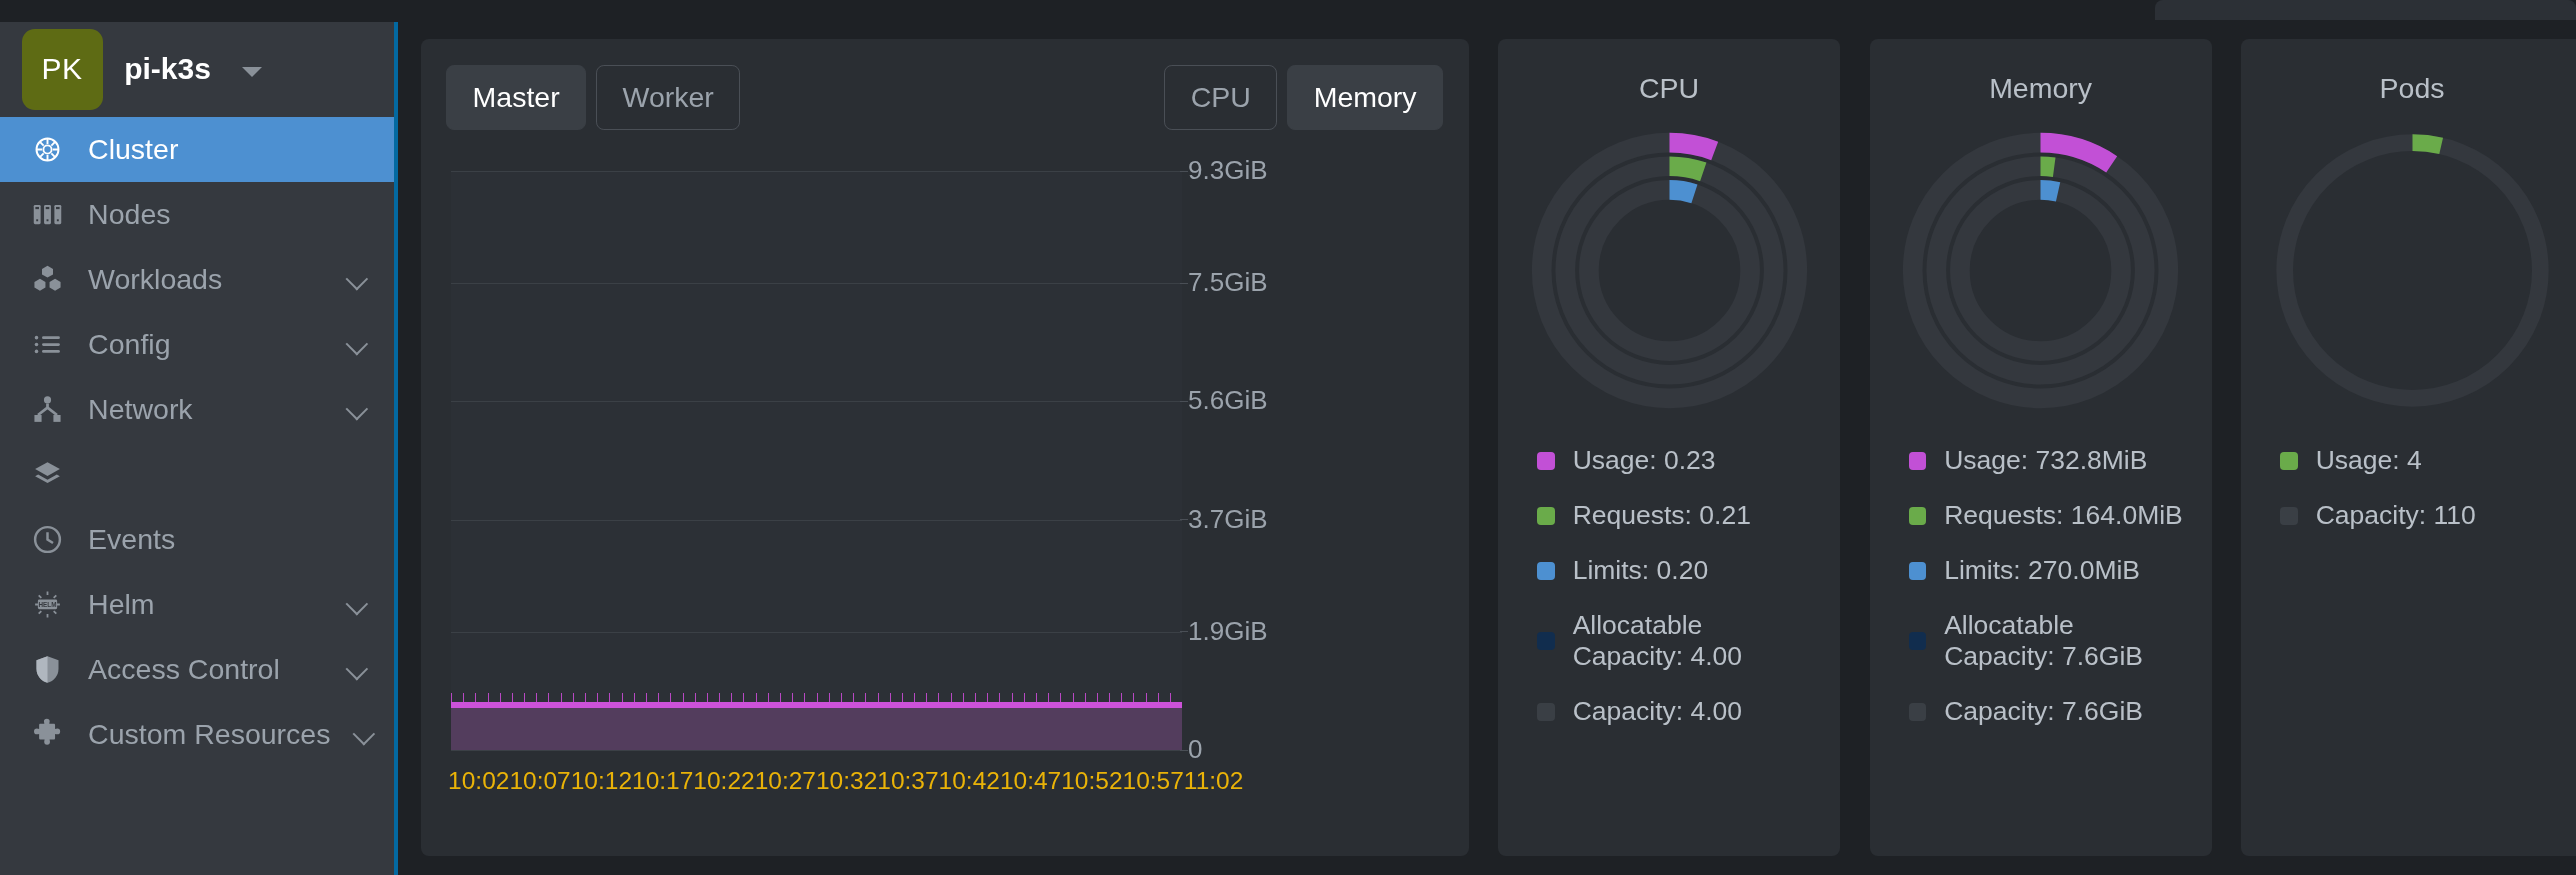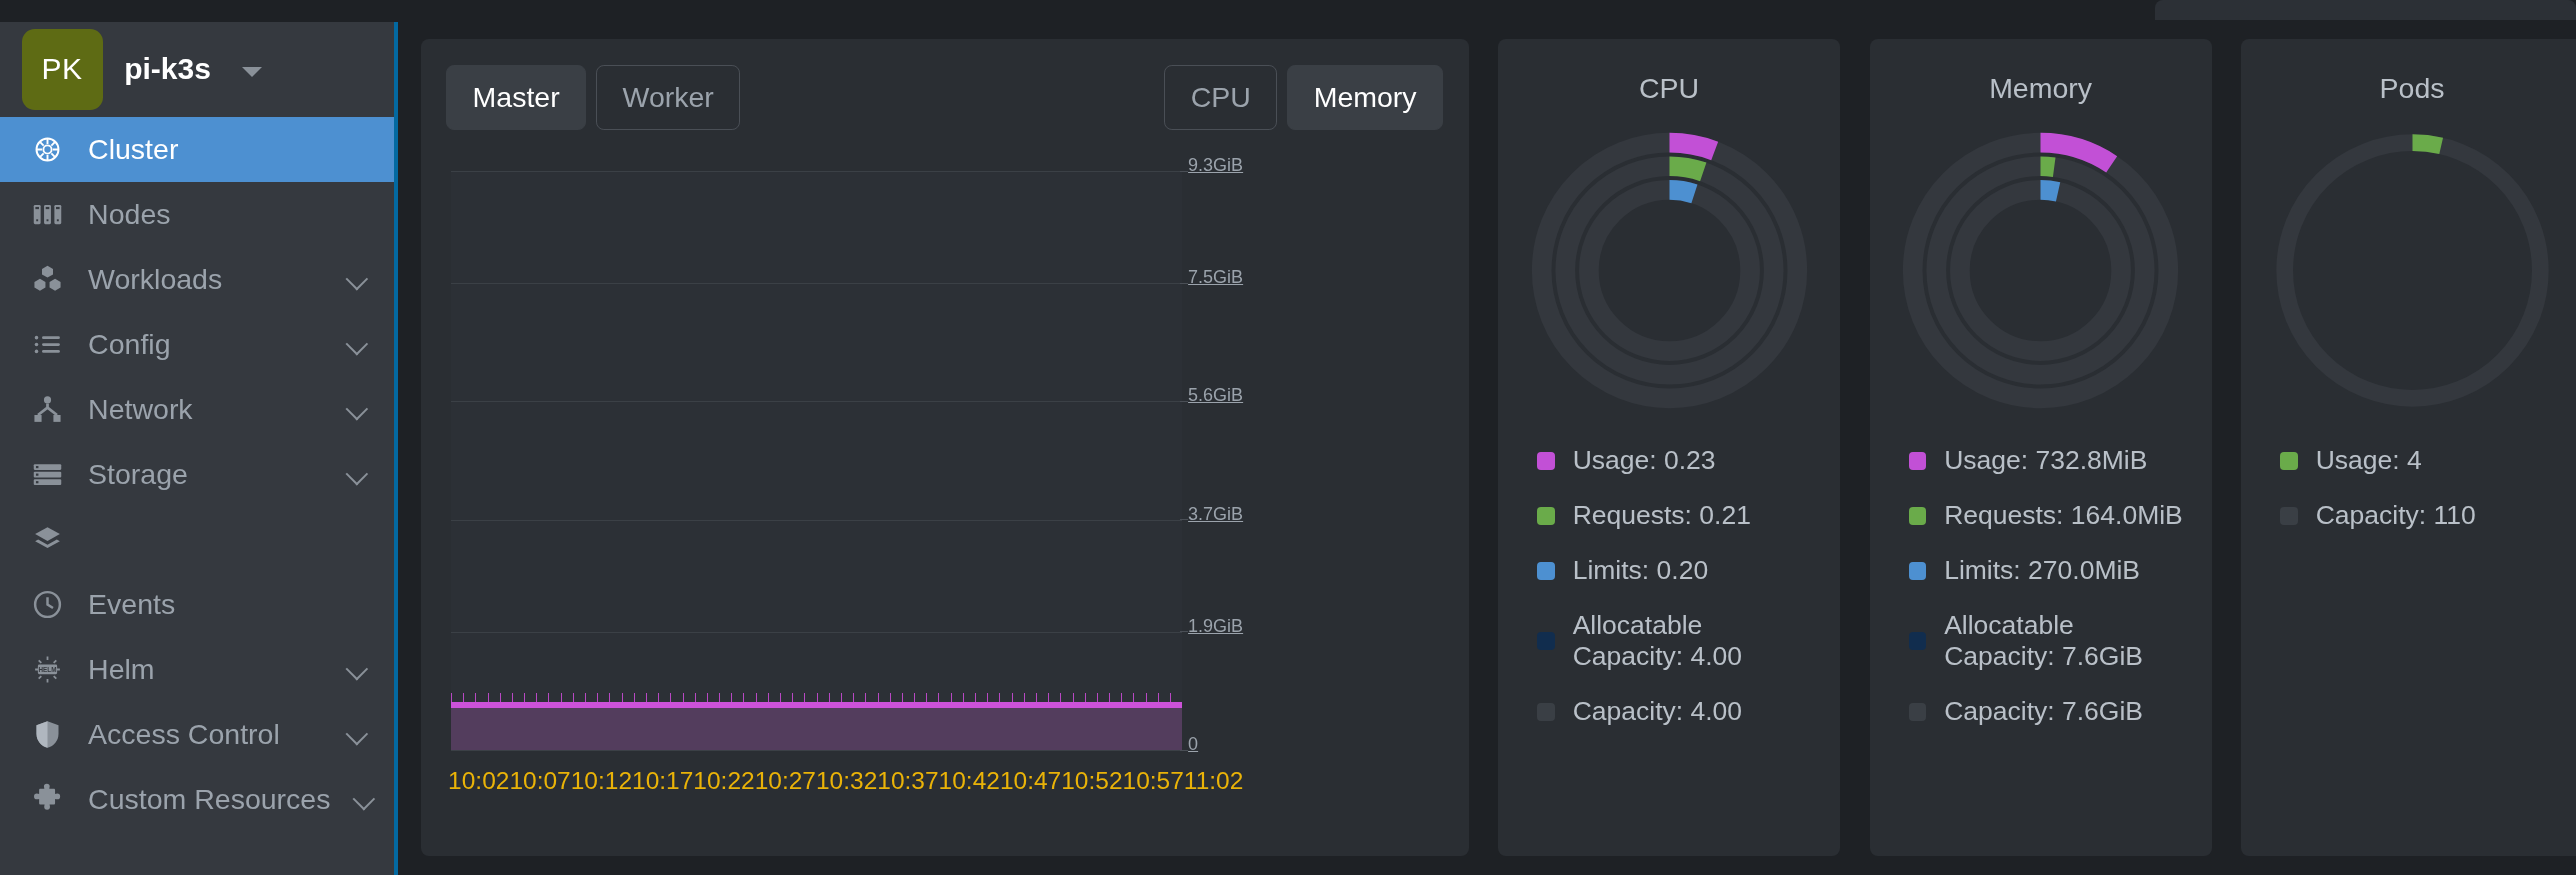--- a/index.html
+++ b/index.html
@@ -233,23 +233,22 @@
     position: absolute;
     left: 742px;
     top: 0;
     width: 118px;
     height: 622px;
   }
   .y-tick {
     position: absolute;
     left: 0;
     color: #9ba3ac;
-    font-size: 18px;
+    font-size: 26px;
     white-space: nowrap;
-    text-decoration: underline;
   }
   .y-tick-mark {
     position: absolute;
     left: -7.9px;
     width: 7.9px;
     height: 1px;
     background: #4a4f56;
   }
 
   .x-axis {
@@ -391,34 +390,20 @@
             <circle cx="12" cy="5" r="2.6" fill="#8a9199" stroke="none"></circle>
             <rect x="2.5" y="16" width="5.2" height="5" fill="#8a9199" stroke="none"></rect>
             <rect x="16.3" y="16" width="5.2" height="5" fill="#8a9199" stroke="none"></rect>
             <path d="M12 7.6v3M12 10.6L5.1 16M12 10.6L18.9 16"></path>
           </svg>
         </span>
         <span class="nav-label">Network</span>
         <span class="nav-chevron"></span>
       </div>
 
-      <div class="nav-item">
-        <span class="nav-ico">
-          <svg width="33" height="33" viewBox="0 0 24 24" fill="#8a9199">
-            <rect x="2" y="4.5" width="20" height="4.2" rx="0.8"></rect>
-            <rect x="2" y="10" width="20" height="4.2" rx="0.8"></rect>
-            <rect x="2" y="15.5" width="20" height="4.2" rx="0.8"></rect>
-            <rect x="3.6" y="5.8" width="1.8" height="1.6" fill="#35393f"></rect>
-            <rect x="3.6" y="11.3" width="1.8" height="1.6" fill="#35393f"></rect>
-            <rect x="3.6" y="16.8" width="1.8" height="1.6" fill="#35393f"></rect>
-          </svg>
-        </span>
-        <span class="nav-label">Storage</span>
-        <span class="nav-chevron"></span>
-      </div>
 
       <div class="nav-item">
         <span class="nav-ico">
           <svg width="33" height="33" viewBox="0 0 24 24" fill="#8a9199">
             <path d="M12 3l9 5-9 5-9-5z"></path>
             <path d="M3 13.2l9 5 9-5-2.2-1.2L12 15.8 5.2 12z"></path>
           </svg>
         </span>
       </div>
 

